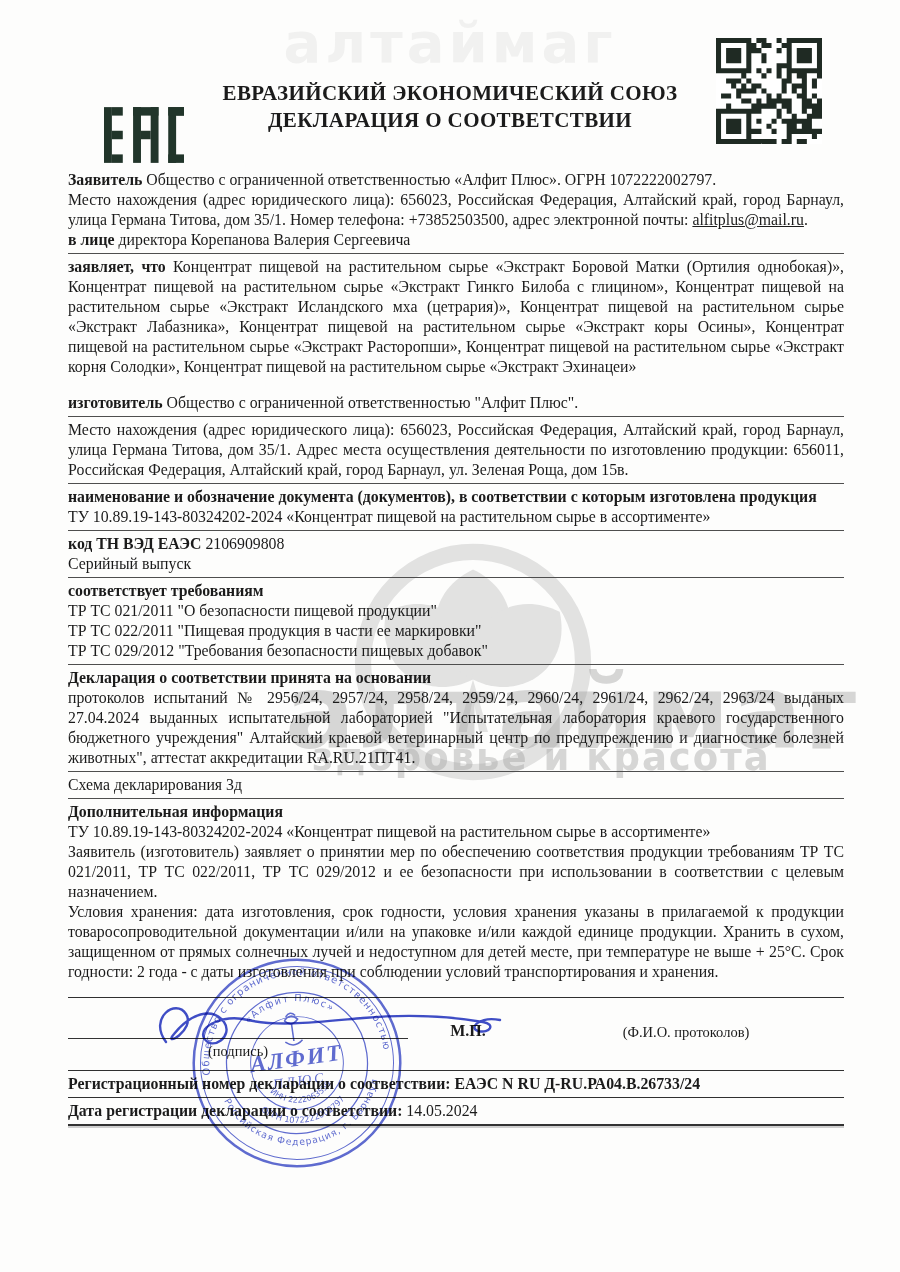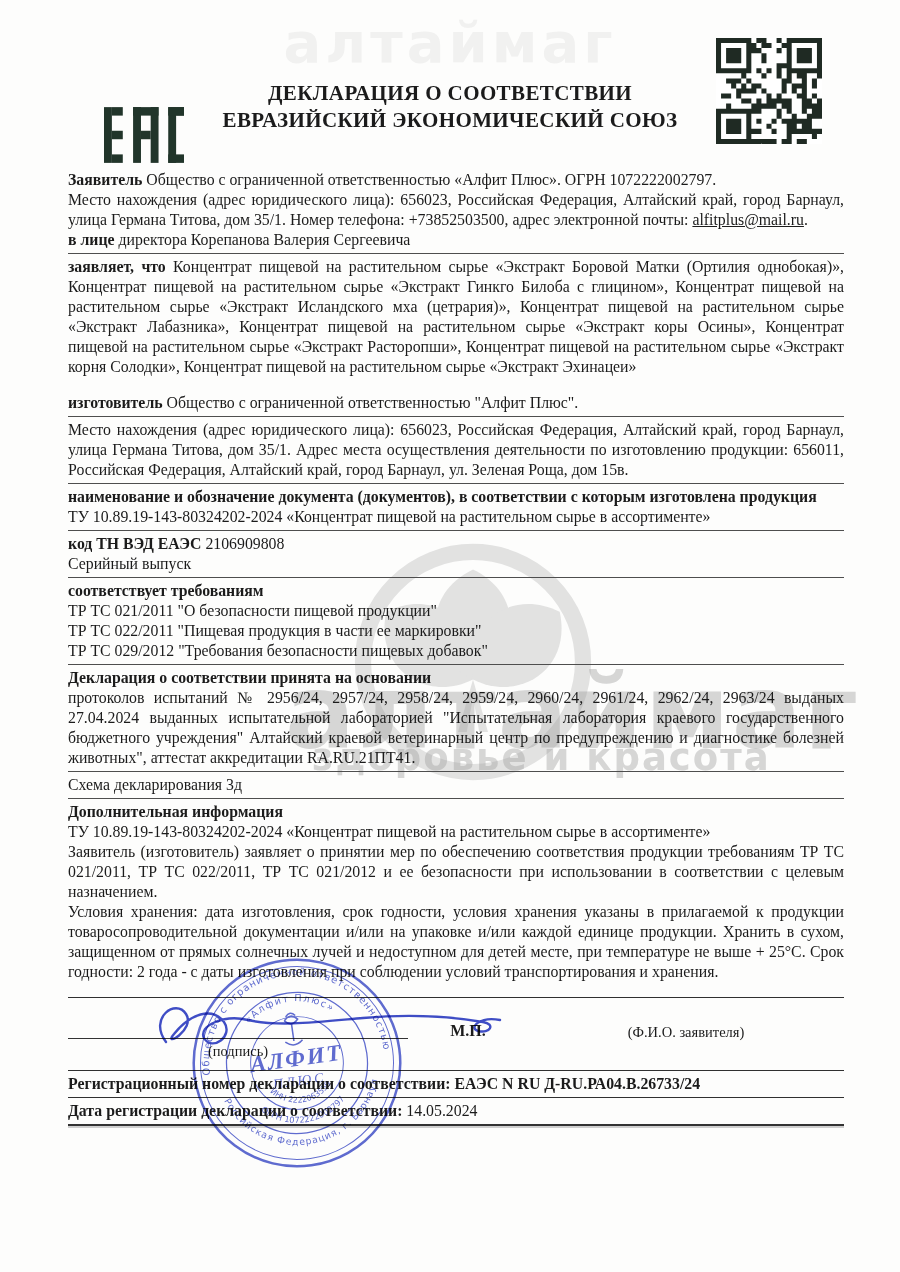--- a/index.html
+++ b/index.html
@@ -90,22 +90,22 @@
       <rect x="106" y="0" width="26" height="14"></rect>
         <rect x="106" y="78" width="26" height="14"></rect>
     </g>
   </svg>
 
   <svg class="qr" id="qr-svg" width="106" height="106" viewBox="0 0 105 105">
       <path d="M0 0h5v5h-5zM5 0h5v5h-5zM10 0h5v5h-5zM15 0h5v5h-5zM20 0h5v5h-5zM25 0h5v5h-5zM30 0h5v5h-5zM40 0h5v5h-5zM45 0h5v5h-5zM60 0h5v5h-5zM70 0h5v5h-5zM75 0h5v5h-5zM80 0h5v5h-5zM85 0h5v5h-5zM90 0h5v5h-5zM95 0h5v5h-5zM100 0h5v5h-5zM0 5h5v5h-5zM30 5h5v5h-5zM35 5h5v5h-5zM45 5h5v5h-5zM50 5h5v5h-5zM65 5h5v5h-5zM70 5h5v5h-5zM100 5h5v5h-5zM0 10h5v5h-5zM10 10h5v5h-5zM15 10h5v5h-5zM20 10h5v5h-5zM30 10h5v5h-5zM35 10h5v5h-5zM40 10h5v5h-5zM60 10h5v5h-5zM70 10h5v5h-5zM80 10h5v5h-5zM85 10h5v5h-5zM90 10h5v5h-5zM100 10h5v5h-5zM0 15h5v5h-5zM10 15h5v5h-5zM15 15h5v5h-5zM20 15h5v5h-5zM30 15h5v5h-5zM45 15h5v5h-5zM70 15h5v5h-5zM80 15h5v5h-5zM85 15h5v5h-5zM90 15h5v5h-5zM100 15h5v5h-5zM0 20h5v5h-5zM10 20h5v5h-5zM15 20h5v5h-5zM20 20h5v5h-5zM30 20h5v5h-5zM45 20h5v5h-5zM70 20h5v5h-5zM80 20h5v5h-5zM85 20h5v5h-5zM90 20h5v5h-5zM100 20h5v5h-5zM0 25h5v5h-5zM30 25h5v5h-5zM60 25h5v5h-5zM65 25h5v5h-5zM70 25h5v5h-5zM100 25h5v5h-5zM0 30h5v5h-5zM5 30h5v5h-5zM10 30h5v5h-5zM15 30h5v5h-5zM20 30h5v5h-5zM25 30h5v5h-5zM30 30h5v5h-5zM40 30h5v5h-5zM50 30h5v5h-5zM60 30h5v5h-5zM70 30h5v5h-5zM75 30h5v5h-5zM80 30h5v5h-5zM85 30h5v5h-5zM90 30h5v5h-5zM95 30h5v5h-5zM100 30h5v5h-5zM25 35h5v5h-5zM45 35h5v5h-5zM60 35h5v5h-5zM70 35h5v5h-5zM80 35h5v5h-5zM85 35h5v5h-5zM100 35h5v5h-5zM10 40h5v5h-5zM15 40h5v5h-5zM20 40h5v5h-5zM30 40h5v5h-5zM65 40h5v5h-5zM70 40h5v5h-5zM85 40h5v5h-5zM95 40h5v5h-5zM15 45h5v5h-5zM25 45h5v5h-5zM35 45h5v5h-5zM40 45h5v5h-5zM65 45h5v5h-5zM75 45h5v5h-5zM80 45h5v5h-5zM85 45h5v5h-5zM95 45h5v5h-5zM20 50h5v5h-5zM25 50h5v5h-5zM30 50h5v5h-5zM35 50h5v5h-5zM45 50h5v5h-5zM65 50h5v5h-5zM75 50h5v5h-5zM85 50h5v5h-5zM5 55h5v5h-5zM10 55h5v5h-5zM20 55h5v5h-5zM50 55h5v5h-5zM60 55h5v5h-5zM80 55h5v5h-5zM85 55h5v5h-5zM95 55h5v5h-5zM25 60h5v5h-5zM30 60h5v5h-5zM40 60h5v5h-5zM50 60h5v5h-5zM55 60h5v5h-5zM60 60h5v5h-5zM65 60h5v5h-5zM70 60h5v5h-5zM85 60h5v5h-5zM90 60h5v5h-5zM100 60h5v5h-5zM10 65h5v5h-5zM35 65h5v5h-5zM40 65h5v5h-5zM45 65h5v5h-5zM50 65h5v5h-5zM55 65h5v5h-5zM65 65h5v5h-5zM70 65h5v5h-5zM85 65h5v5h-5zM90 65h5v5h-5zM95 65h5v5h-5zM100 65h5v5h-5zM0 70h5v5h-5zM5 70h5v5h-5zM10 70h5v5h-5zM15 70h5v5h-5zM20 70h5v5h-5zM25 70h5v5h-5zM30 70h5v5h-5zM35 70h5v5h-5zM40 70h5v5h-5zM60 70h5v5h-5zM70 70h5v5h-5zM85 70h5v5h-5zM95 70h5v5h-5zM100 70h5v5h-5zM0 75h5v5h-5zM30 75h5v5h-5zM60 75h5v5h-5zM75 75h5v5h-5zM90 75h5v5h-5zM95 75h5v5h-5zM100 75h5v5h-5zM0 80h5v5h-5zM10 80h5v5h-5zM15 80h5v5h-5zM20 80h5v5h-5zM30 80h5v5h-5zM40 80h5v5h-5zM55 80h5v5h-5zM65 80h5v5h-5zM70 80h5v5h-5zM75 80h5v5h-5zM80 80h5v5h-5zM85 80h5v5h-5zM90 80h5v5h-5zM0 85h5v5h-5zM10 85h5v5h-5zM15 85h5v5h-5zM20 85h5v5h-5zM30 85h5v5h-5zM50 85h5v5h-5zM70 85h5v5h-5zM75 85h5v5h-5zM85 85h5v5h-5zM90 85h5v5h-5zM0 90h5v5h-5zM10 90h5v5h-5zM15 90h5v5h-5zM20 90h5v5h-5zM30 90h5v5h-5zM35 90h5v5h-5zM40 90h5v5h-5zM55 90h5v5h-5zM70 90h5v5h-5zM75 90h5v5h-5zM80 90h5v5h-5zM85 90h5v5h-5zM90 90h5v5h-5zM95 90h5v5h-5zM100 90h5v5h-5zM0 95h5v5h-5zM30 95h5v5h-5zM70 95h5v5h-5zM95 95h5v5h-5zM0 100h5v5h-5zM5 100h5v5h-5zM10 100h5v5h-5zM15 100h5v5h-5zM20 100h5v5h-5zM25 100h5v5h-5zM30 100h5v5h-5zM35 100h5v5h-5zM40 100h5v5h-5zM45 100h5v5h-5zM50 100h5v5h-5zM55 100h5v5h-5zM65 100h5v5h-5zM70 100h5v5h-5zM80 100h5v5h-5zM85 100h5v5h-5z" fill="#1f2a23"></path>
     </svg>
 
   <div class="title">
+    <div>ЕВРАЗИЙСКИЙ ЭКОНОМИЧЕСКИЙ СОЮЗ</div>
     <div>ДЕКЛАРАЦИЯ О СООТВЕТСТВИИ</div>
-    <div>ЕВРАЗИЙСКИЙ ЭКОНОМИЧЕСКИЙ СОЮЗ</div>
   </div>
 
   <div class="content">
 
     <p class="para"><b class="lead">Заявитель</b> <span>Общество с ограниченной ответственностью «Алфит Плюс». ОГРН 1072222002797.</span></p>
 
     <p class="para just"><span>Место нахождения (адрес юридического лица): 656023, Российская Федерация, Алтайский край, город Барнаул, улица Германа Титова, дом 35/1. Номер телефона: +73852503500, адрес электронной почты: </span><span class="email">alfitplus@mail.ru</span><span>.</span></p>
 
     <p class="para"><b class="lead">в лице</b> <span>директора Корепанова Валерия Сергеевича</span></p>
 
@@ -144,21 +144,21 @@
     <p class="para just">протоколов испытаний № 2956/24, 2957/24, 2958/24, 2959/24, 2960/24, 2961/24, 2962/24, 2963/24 выданых 27.04.2024 выданных испытательной лабораторией "Испытательная лаборатория краевого государственного бюджетного учреждения" Алтайский краевой ветеринарный центр по предупреждению и диагностике болезней животных", аттестат аккредитации RA.RU.21ПТ41.</p>
 
     <div class="rule"></div>
 
     <p class="para">Схема декларирования 3д</p>
 
     <div class="rule"></div>
 
     <p class="para bold">Дополнительная информация</p>
     <p class="para">ТУ 10.89.19-143-80324202-2024 «Концентрат пищевой на растительном сырье в ассортименте»</p>
-    <p class="para just">Заявитель (изготовитель) заявляет о принятии мер по обеспечению соответствия продукции требованиям ТР ТС 021/2011, ТР ТС 022/2011, ТР ТС 021/2012 и ее безопасности при использовании в соответствии с целевым назначением.</p>
+    <p class="para just">Заявитель (изготовитель) заявляет о принятии мер по обеспечению соответствия продукции требованиям ТР ТС 021/2011, ТР ТС 022/2011, ТР ТС 029/2012 и ее безопасности при использовании в соответствии с целевым назначением.</p>
     <p class="para just">Условия хранения: дата изготовления, срок годности, условия хранения указаны в прилагаемой к продукции товаросопроводительной документации и/или на упаковке и/или каждой единице продукции. Хранить в сухом, защищенном от прямых солнечных лучей и недоступном для детей месте, при температуре не выше + 25°С. Срок годности: 2 года - с даты изготовления при соблюдении условий транспортирования и хранения.</p>
 
     <div class="gap2"></div>
     <div class="rule dark"></div>
 
 
     <div class="sig-area">
 
       <svg class="stamp" width="222" height="222" viewBox="0 0 230 230">
         <defs>
@@ -197,21 +197,21 @@
         <path d="M38,52 C20,28 48,8 58,24 C68,40 34,58 46,44 C62,24 84,16 96,32 C106,46 84,62 76,48 C70,36 96,24 120,30 C150,37 190,32 235,28 C280,24 320,26 355,32 C368,34 362,44 350,41 C340,38 352,26 372,30" fill="none" stroke="#2e3ec0" stroke-width="2.4" stroke-linecap="round"></path>
       </svg>
 
       <div class="sig-row">
         <div class="sig-left">
           <div class="line"></div>
           <div class="cap">(подпись)</div>
         </div>
         <div class="mp">М.П.</div>
         <div class="sig-right">
-          <div class="cap">(Ф.И.О. заявителя)</div>
+          <div class="cap">(Ф.И.О. протоколов)</div>
         </div>
       </div>
     </div>
 
     <div class="rule dark"></div>
 
     <p class="para bold"><span>Регистрационный номер декларации о соответствии:</span> <span class="regnum">ЕАЭС N RU Д-RU.РА04.В.26733/24</span></p>
 
     <div class="rule dark"></div>
 

